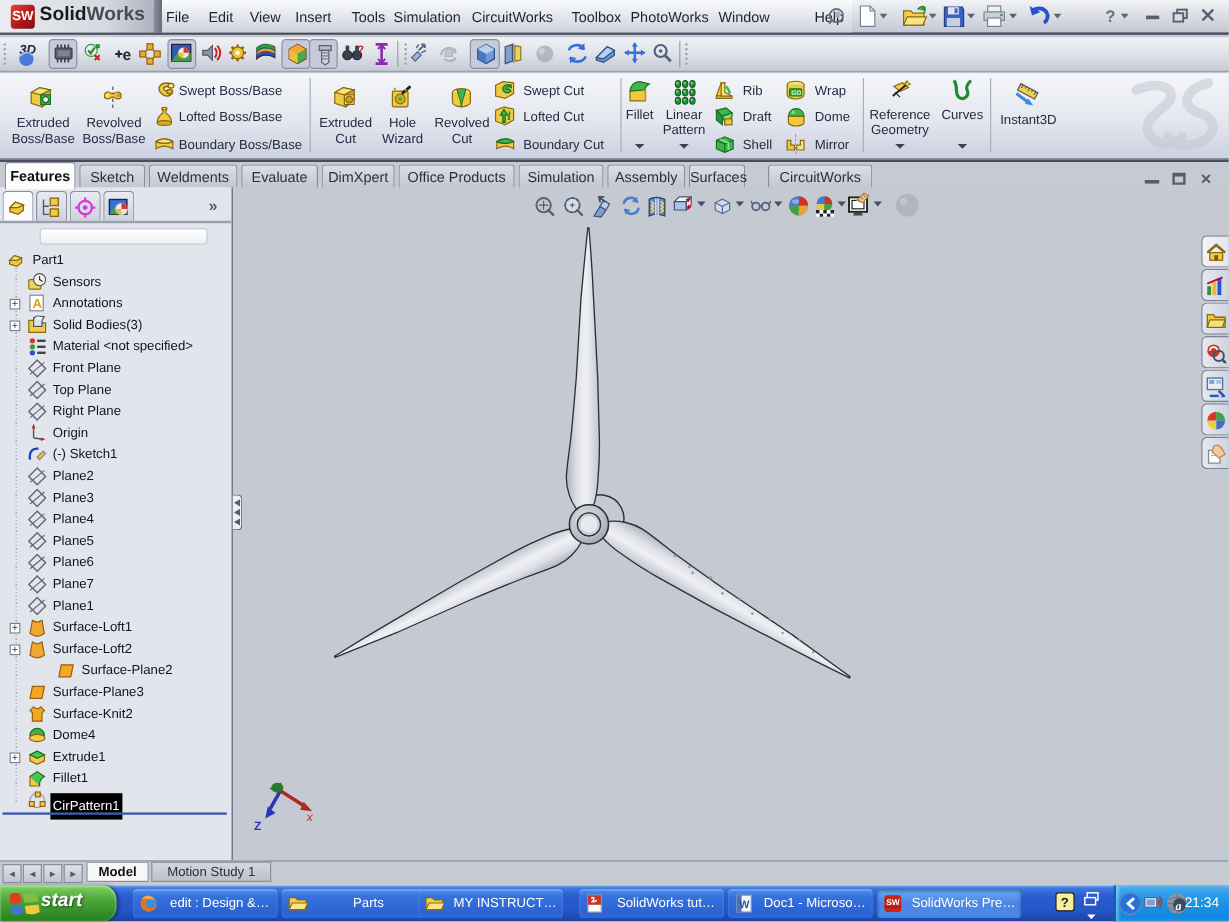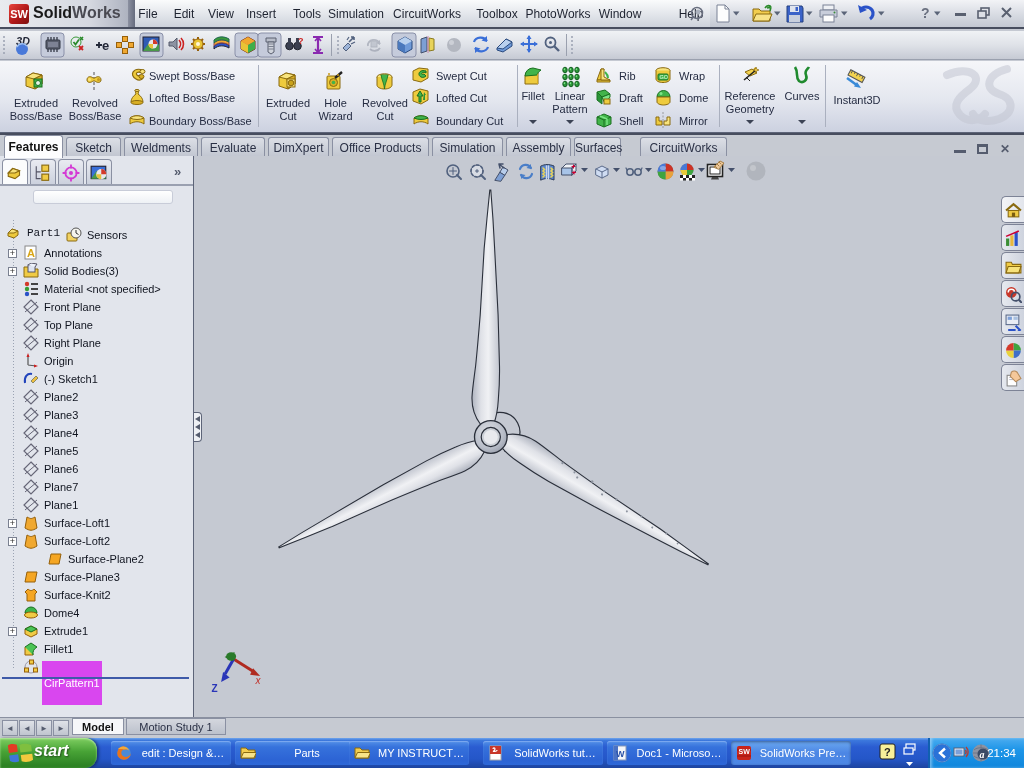--- a/index.html
+++ b/index.html
@@ -53,21 +53,21 @@
 .lptab.sel { background:#fbfcfd; }
 #lpbar { position:absolute; left:0px; top:28px; width:193px; height:2px; background:#9aa0b0; }
 #filterbox { position:absolute; left:33px; top:34px; width:140px; height:14px; border-radius:3px;
   background:linear-gradient(to bottom,#ffffff,#eef1f5); border:1px solid #c8ccd8; }
 #tree { position:absolute; left:0; top:52px; width:193px; }
 .trow { position:absolute; left:0; width:193px; height:18px; font-size:11px; color:#10141f; white-space:nowrap; }
 .trow .txt { position:absolute; top:3px; }
 .plus { position:absolute; left:8px; top:5px; width:9px; height:9px; border:1px solid #7a8090; background:#fff;
   font-size:9px; line-height:7px; text-align:center; color:#333; }
 .ticon { position:absolute; top:1px; width:16px; height:16px; }
-.sel-item { background:#d946ef; color:#fff; padding:16px 2px; }
+.sel-item { background:#000000; color:#fff; padding:5px 2px; }
 #treeline { position:absolute; left:2px; top:521px; width:187px; height:2px; background:#3e5aa8; }
 
 
 #viewport { position:absolute; left:195px; top:156px; width:829px; height:561px; background:#C5C9D2; }
 
 
 #bottomtabs { position:absolute; left:0; top:717px; width:1024px; height:21px; background:#c6cad2; border-top:1px solid #8a90a0;}
 .navbtn { position:absolute; top:2px; width:16px; height:16px; background:linear-gradient(to bottom,#dfe2e8,#c0c5cf);
   border:1px solid #8a90a2; color:#555c6e; font-size:8px; text-align:center; line-height:15px; }
 .btab { position:absolute; top:0px; height:17px; font-size:11px; text-align:center; line-height:16px;
@@ -592,28 +592,28 @@
             <path d="M10 4.5 A4.5 4.5 0 0 1 14.5 9 L10 9 Z" fill="#d43a2a"></path>
             <path d="M10 13.5 A4.5 4.5 0 0 1 5.5 9 L10 9 Z" fill="#e8c23c"></path>
           </svg>
       </div>
       <div style="position:absolute; left:174px; top:6px; color:#555c6e; font-size:13px; font-weight:bold;">»</div>
     </div>
     <div id="lpbar"></div>
     <div id="filterbox"></div>
     <div id="tree">
       <div style="position:absolute;left:13px;top:12px;width:1px;height:448px;background:repeating-linear-gradient(to bottom,#9aa2b2 0 1px,transparent 1px 3px);"></div>
-      <div class="trow" style="top:16px;font-family:Liberation Mono, monospace;">
+      <div class="trow" style="top:0px;">
           <svg class="ticon" style="left:6px;" viewBox="0 0 16 16">
             <path d="M2 8 L6 4 L12 6 L12 10 L8 13 L2 11 Z" fill="#edc93c" stroke="#8a6a10"></path>
             <path d="M6 4 L12 6 L8 8 L2 8 Z" fill="#f7e27a" stroke="#8a6a10"></path>
           </svg>
           <span class="txt" style="left:27px;">Part1</span>
         </div>
-      <div class="trow" style="top:18px;margin-left:43px;">
+      <div class="trow" style="top:18px;">
           <svg class="ticon" style="left:23px;" viewBox="0 0 16 16">
             <rect x="1" y="6" width="10" height="8" rx="1" fill="#f2d262" stroke="#8a6a10"></rect>
             <circle cx="10" cy="6" r="5" fill="#f5f5f0" stroke="#555"></circle>
             <path d="M10 3 L10 6 L12.5 7.5" stroke="#333" fill="none"></path>
           </svg>
           <span class="txt" style="left:44px;">Sensors</span>
         </div>
       <div class="trow" style="top:36px;">
           <span class="plus">+</span>
           <svg class="ticon" style="left:23px;" viewBox="0 0 16 16">

